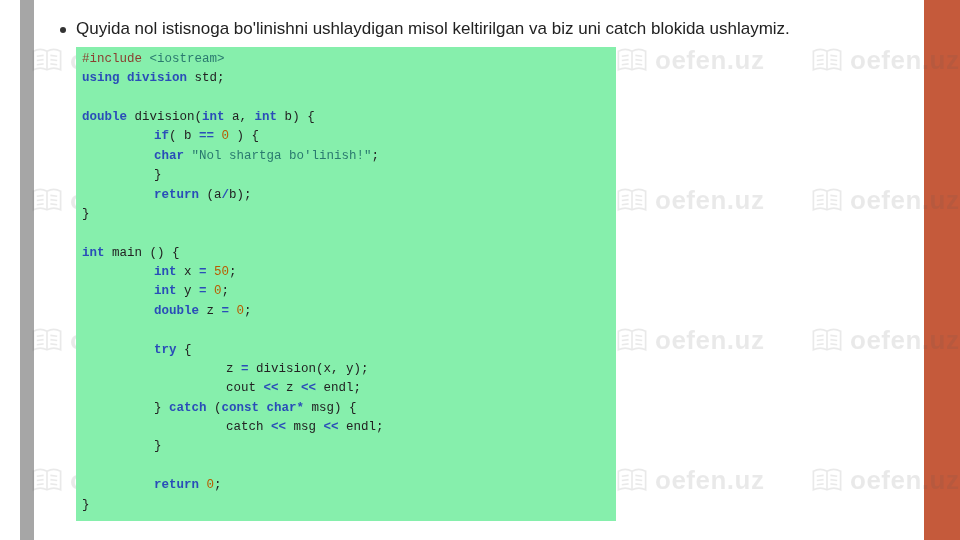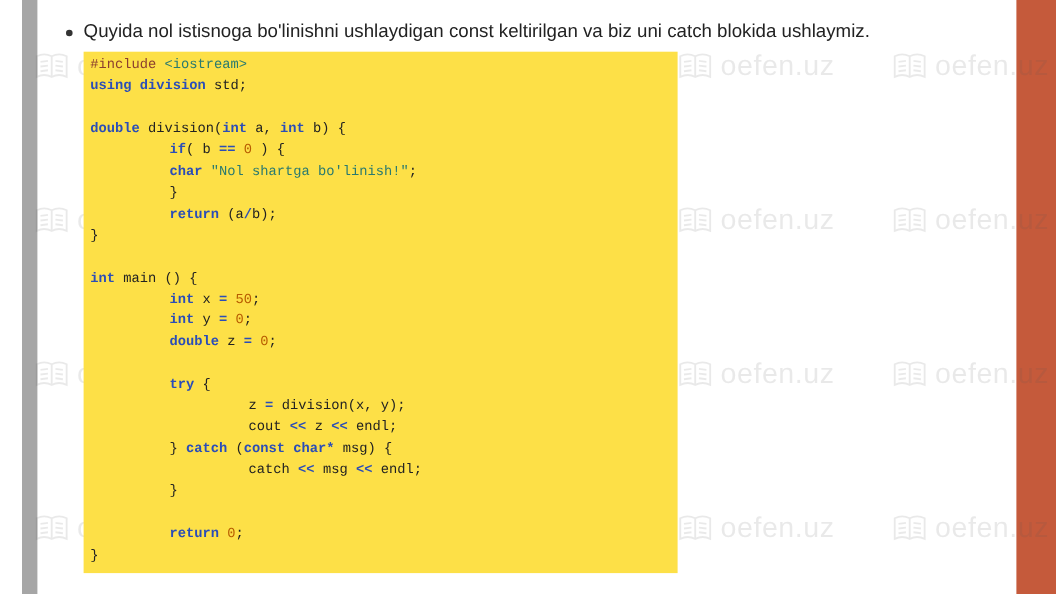--- a/index.html
+++ b/index.html
@@ -35,21 +35,21 @@
   .wm {
     position: absolute;
     display: flex;
     align-items: center;
     opacity: 0.12;
     transform: translateY(-50%);
   }
   .wm svg { display: block; }
   .wm-text {
     font-size: 26px;
-    font-weight: 400;
+    font-weight: 700;
     color: #555;
     margin-left: 6px;
     letter-spacing: 0.5px;
   }
   .content {
     position: absolute;
     left: 60px;
     top: 18px;
     right: 50px;
     z-index: 2;
@@ -70,21 +70,21 @@
   .heading {
     font-size: 17px;
     line-height: 1.35;
     color: #222;
     font-family: "Segoe UI", Arial, sans-serif;
   }
   .code-block {
     margin-left: 16px;
     margin-top: 4px;
     width: 540px;
-    background: #fde047;
+    background: #86efac;
     padding: 3px 6px 6px 6px;
     font-family: "Courier New", monospace;
     font-size: 12.5px;
     line-height: 1.55;
     color: #222;
   }
   .tok-pre  { color: #8b3e2f; }  
   .tok-inc  { color: #2a7a6f; }  
   .tok-kw   { color: #2a4db8; font-weight: bold; }  
   .tok-num  { color: #b85c00; }  
@@ -443,21 +443,21 @@
             </g>
           </svg>
         </span>
         <span class="wm-text">oefen.uz</span>
       </div>
     </div>
 
   <div class="content">
     <div class="heading-row">
       <div class="bullet"></div>
-      <div class="heading">Quyida nol istisnoga bo'linishni ushlaydigan const keltirilgan va biz uni catch blokida ushlaymiz.</div>
+      <div class="heading">Quyida nol istisnoga bo'linishni ushlaydigan misol keltirilgan va biz uni catch blokida ushlaymiz.</div>
     </div>
 
     <div class="code-block">
       <div class="code-line"><span class="tok-pre">#include </span><span class="tok-inc">&lt;iostream&gt;</span></div>
       <div class="code-line"><span class="tok-kw">using</span><span class="tok-kw"> division</span><span class="tok-id"> std</span><span class="tok-pun">;</span></div>
       <div class="code-line"> </div>
       <div class="code-line"><span class="tok-kw">double</span><span class="tok-id"> division</span><span class="tok-pun">(</span><span class="tok-kw">int</span><span class="tok-id"> a</span><span class="tok-pun">, </span><span class="tok-kw">int</span><span class="tok-id"> b</span><span class="tok-pun">) {</span></div>
       <div class="code-line"><span class="indent1"></span><span class="tok-kw">if</span><span class="tok-pun">( b </span><span class="tok-kw">==</span><span class="tok-num"> 0</span><span class="tok-pun"> ) {</span></div>
       <div class="code-line"><span class="indent1"></span><span class="tok-kw">char</span><span class="tok-str"> "Nol shartga bo'linish!"</span><span class="tok-pun">;</span></div>
       <div class="code-line"><span class="indent1"></span><span class="tok-pun">}</span></div>

